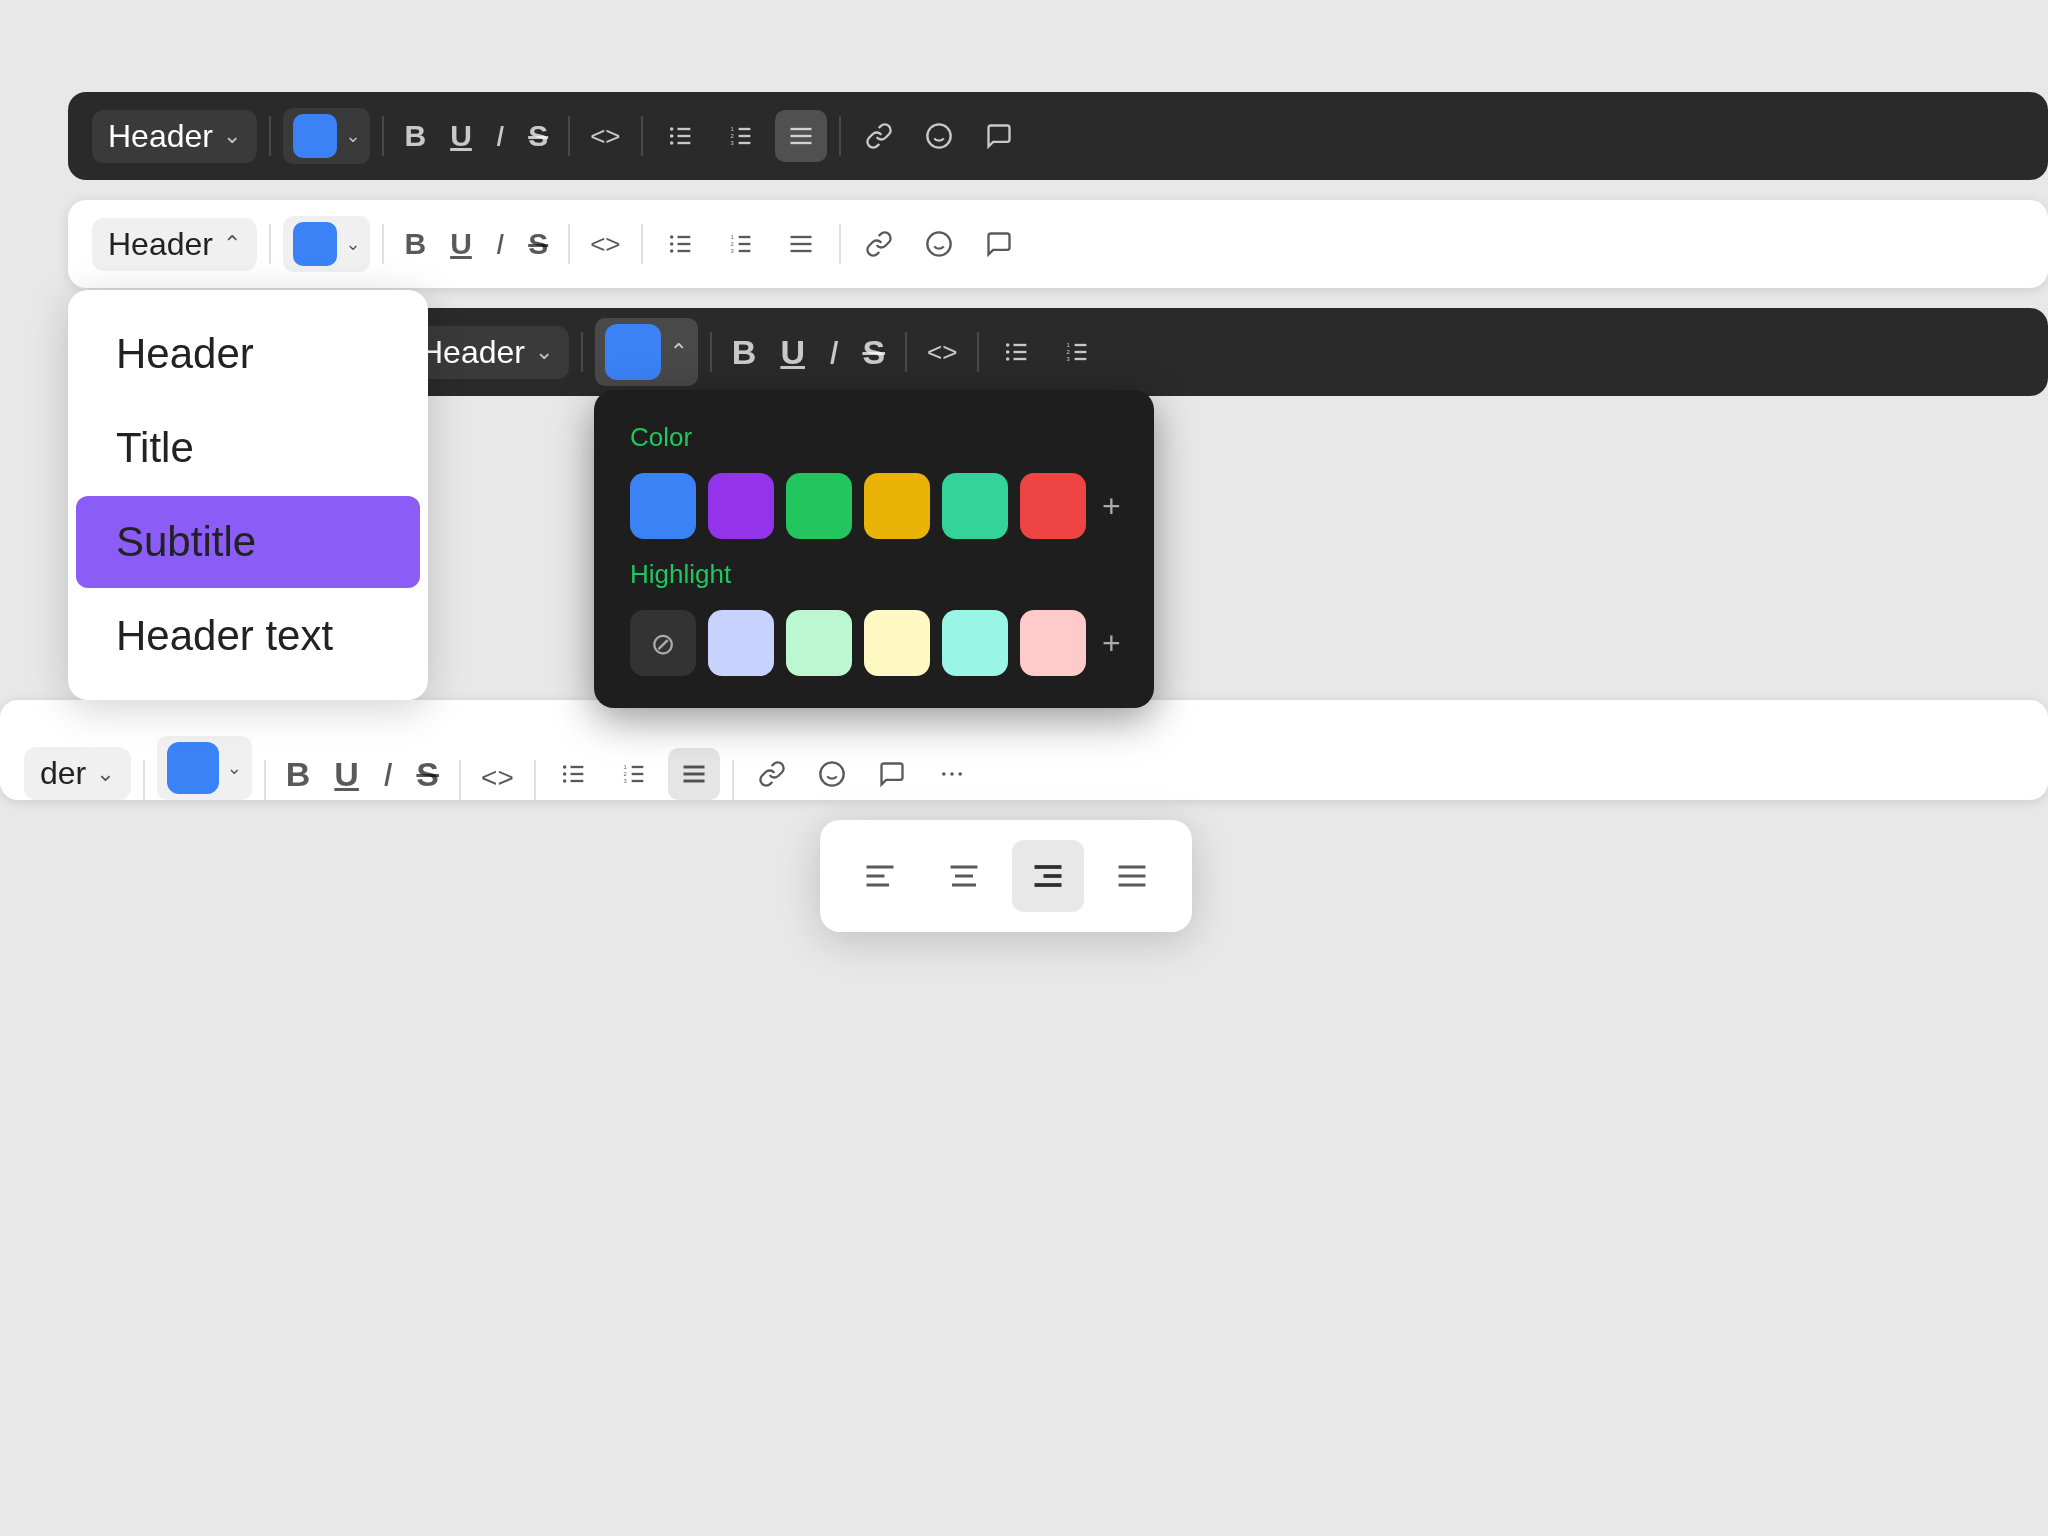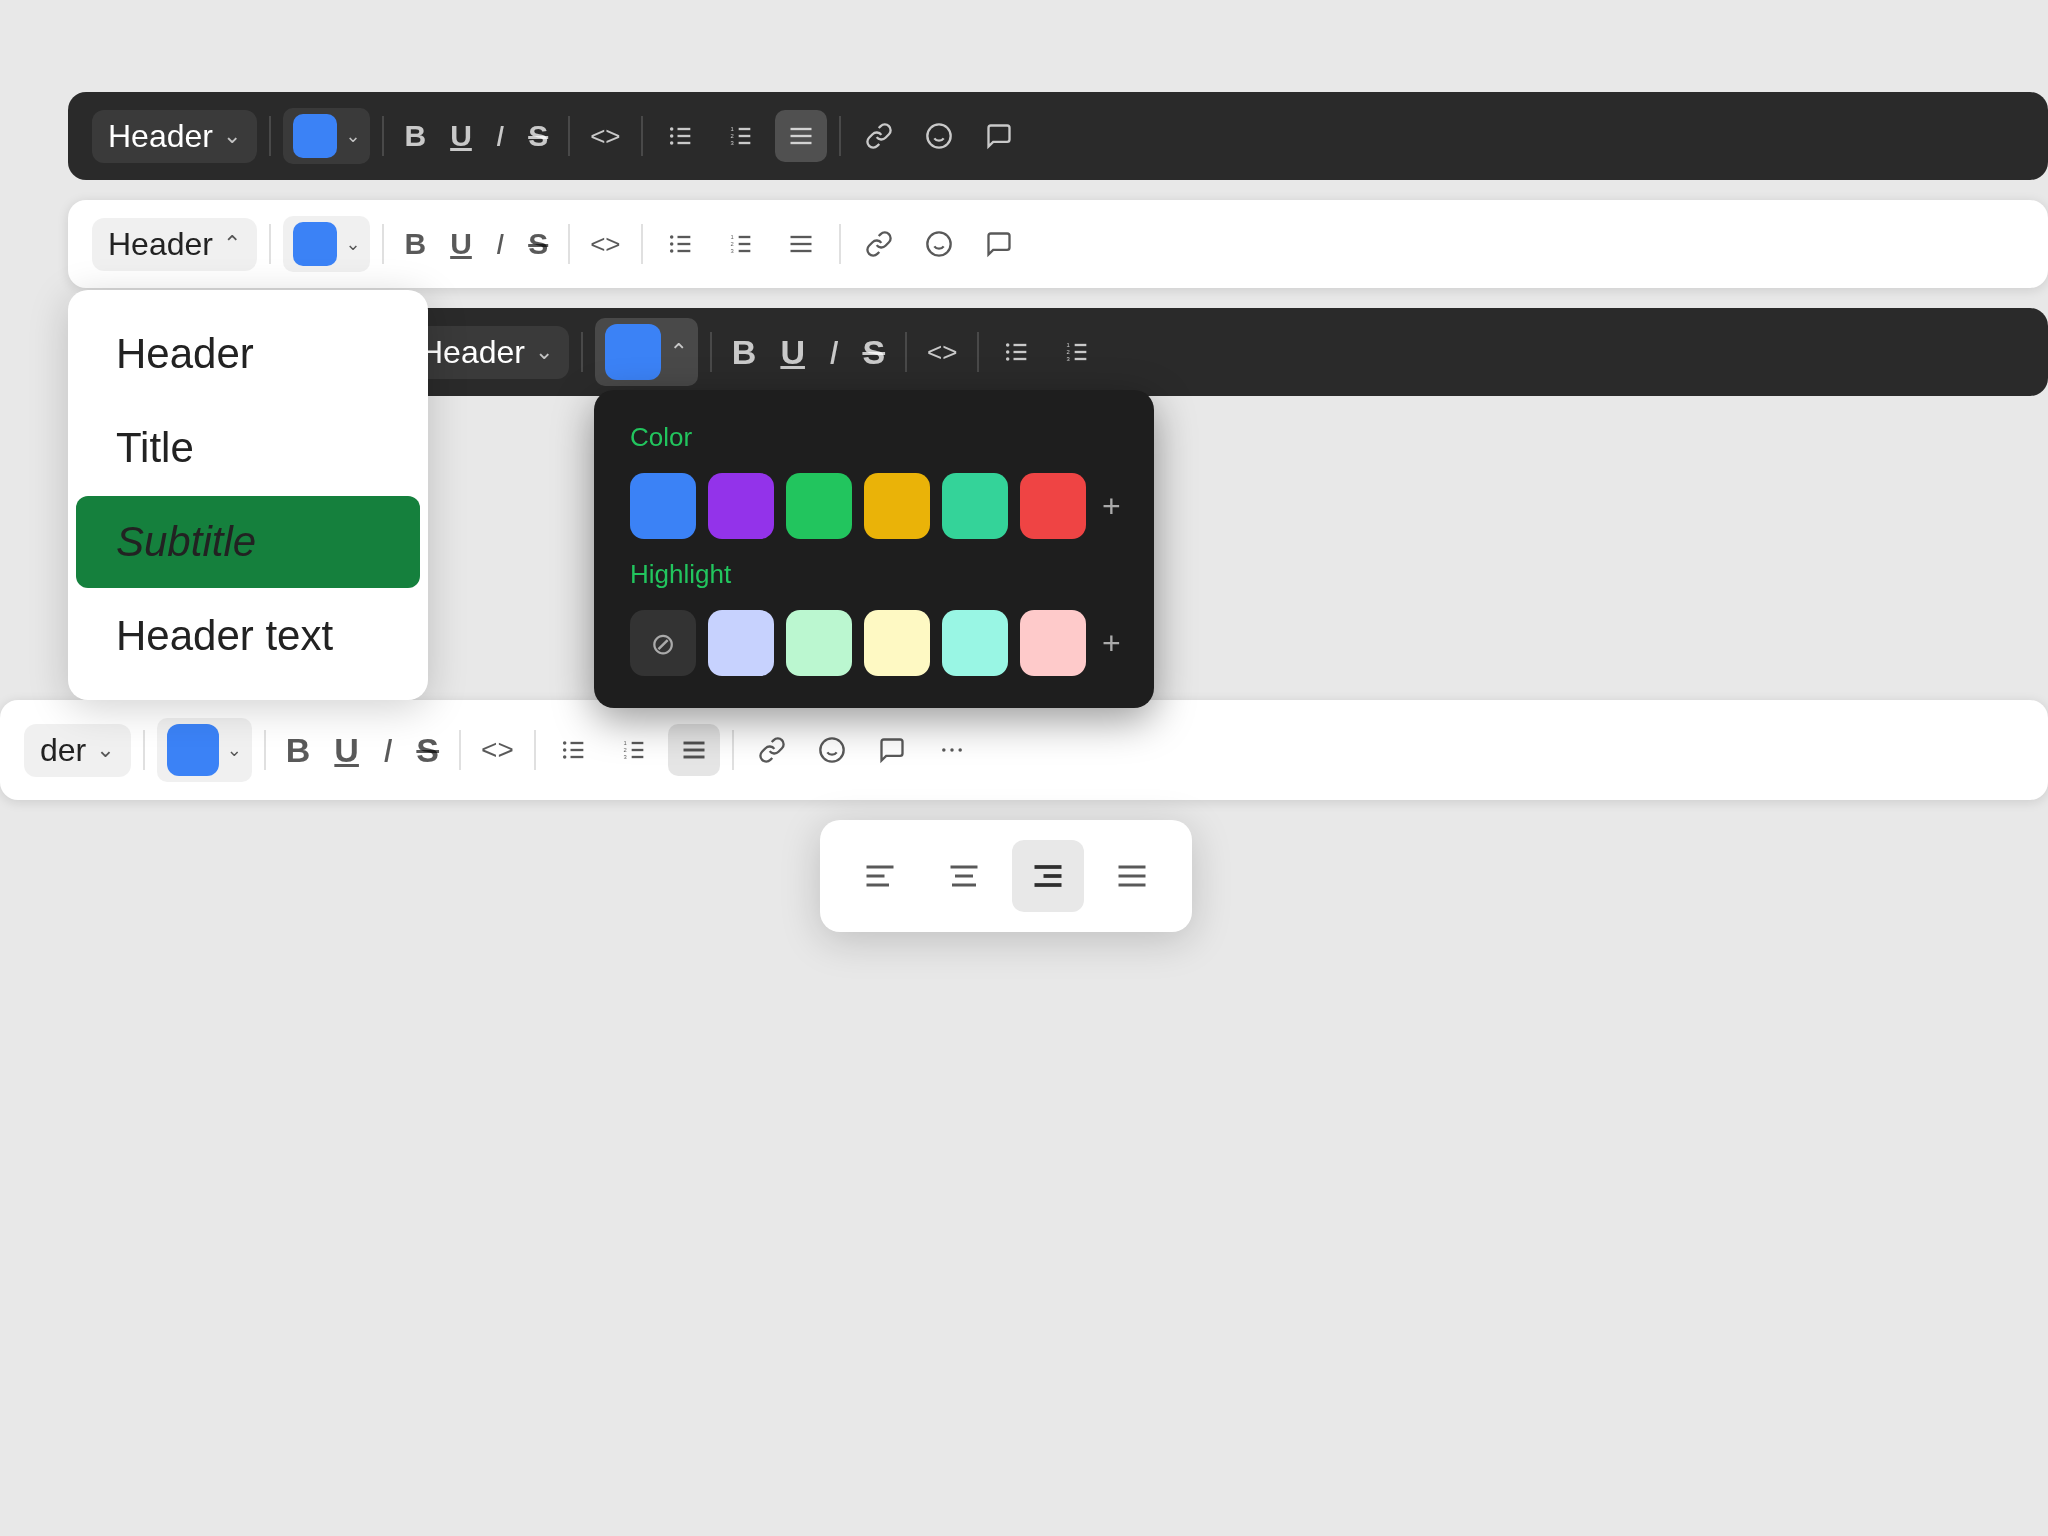--- a/index.html
+++ b/index.html
@@ -170,22 +170,21 @@
       padding: 22px 40px;
       font-size: 42px;
       font-weight: 500;
       color: #222;
       cursor: pointer;
       border-radius: 12px;
       margin: 2px 8px;
     }
 
     .dropdown-item:hover, .dropdown-item.selected {
-      background: #15803d;
-      font-style: italic;
+      background: #8b5cf6;
     }
 
     
     .color-popup {
       background: #1e1e1e;
       border-radius: 20px;
       padding: 32px 36px;
       position: absolute;
       z-index: 200;
       width: 560px;
@@ -561,21 +560,21 @@
       <div class="cp-swatch" style="background:#c7d2fe;"></div>
       <div class="cp-swatch" style="background:#bbf7d0;"></div>
       <div class="cp-swatch" style="background:#fef9c3;"></div>
       <div class="cp-swatch" style="background:#99f6e4;"></div>
       <div class="cp-swatch" style="background:#fecaca;"></div>
       <div class="cp-add">+</div>
     </div>
   </div>
 </div>
 
-<div id="toolbar4" class="toolbar light" style="height:100px;">
+<div id="toolbar4" class="toolbar light" style="height:100px;align-items:flex-end;">
 
   <div class="style-picker light" style="overflow:hidden; max-width:120px;">
     <span class="style-picker-label" style="color:#222;font-size:32px;">der</span>
     <span class="chevron" style="color:#555;">⌄</span>
   </div>
 
   <div class="toolbar-separator" style="background:rgba(0,0,0,0.12);"></div>
 
   <div class="color-btn light">
     <div class="color-swatch" style="background:#3b82f6;width:52px;height:52px;border-radius:12px;"></div>

